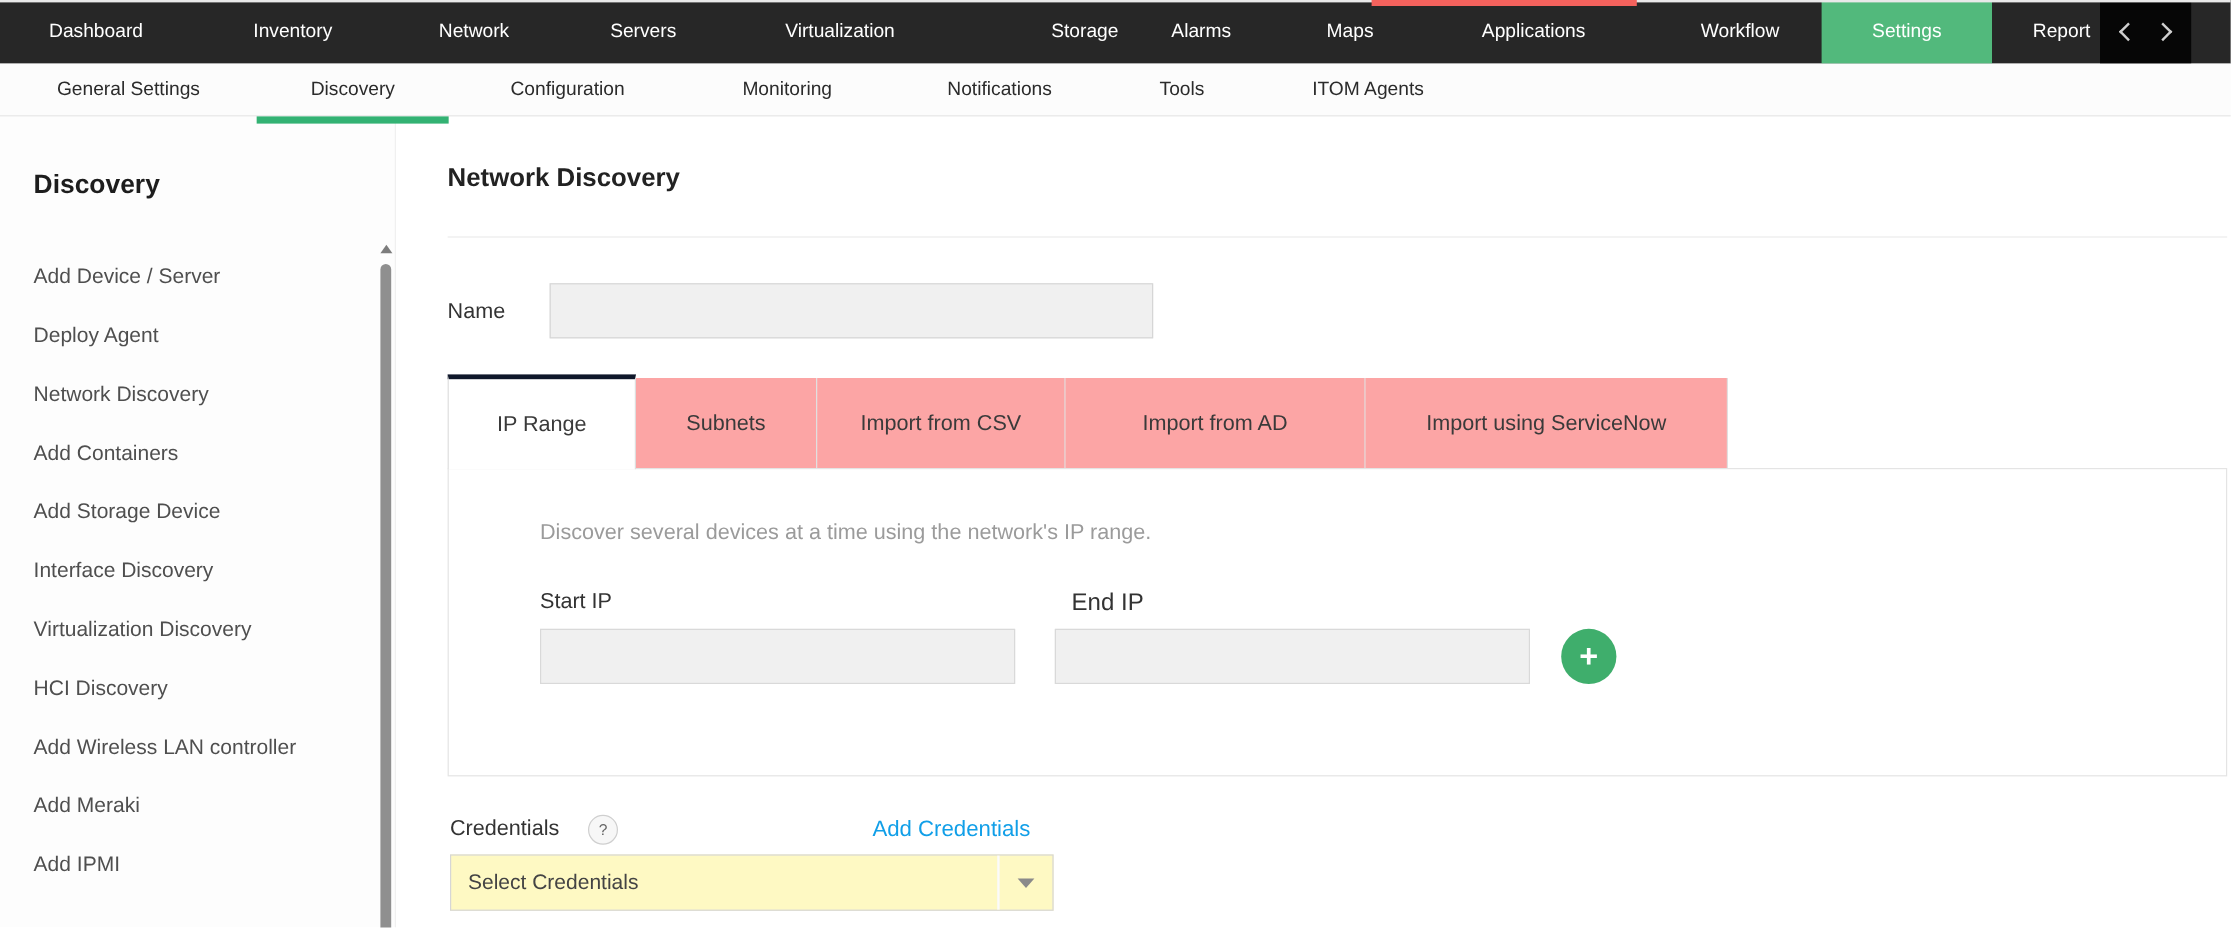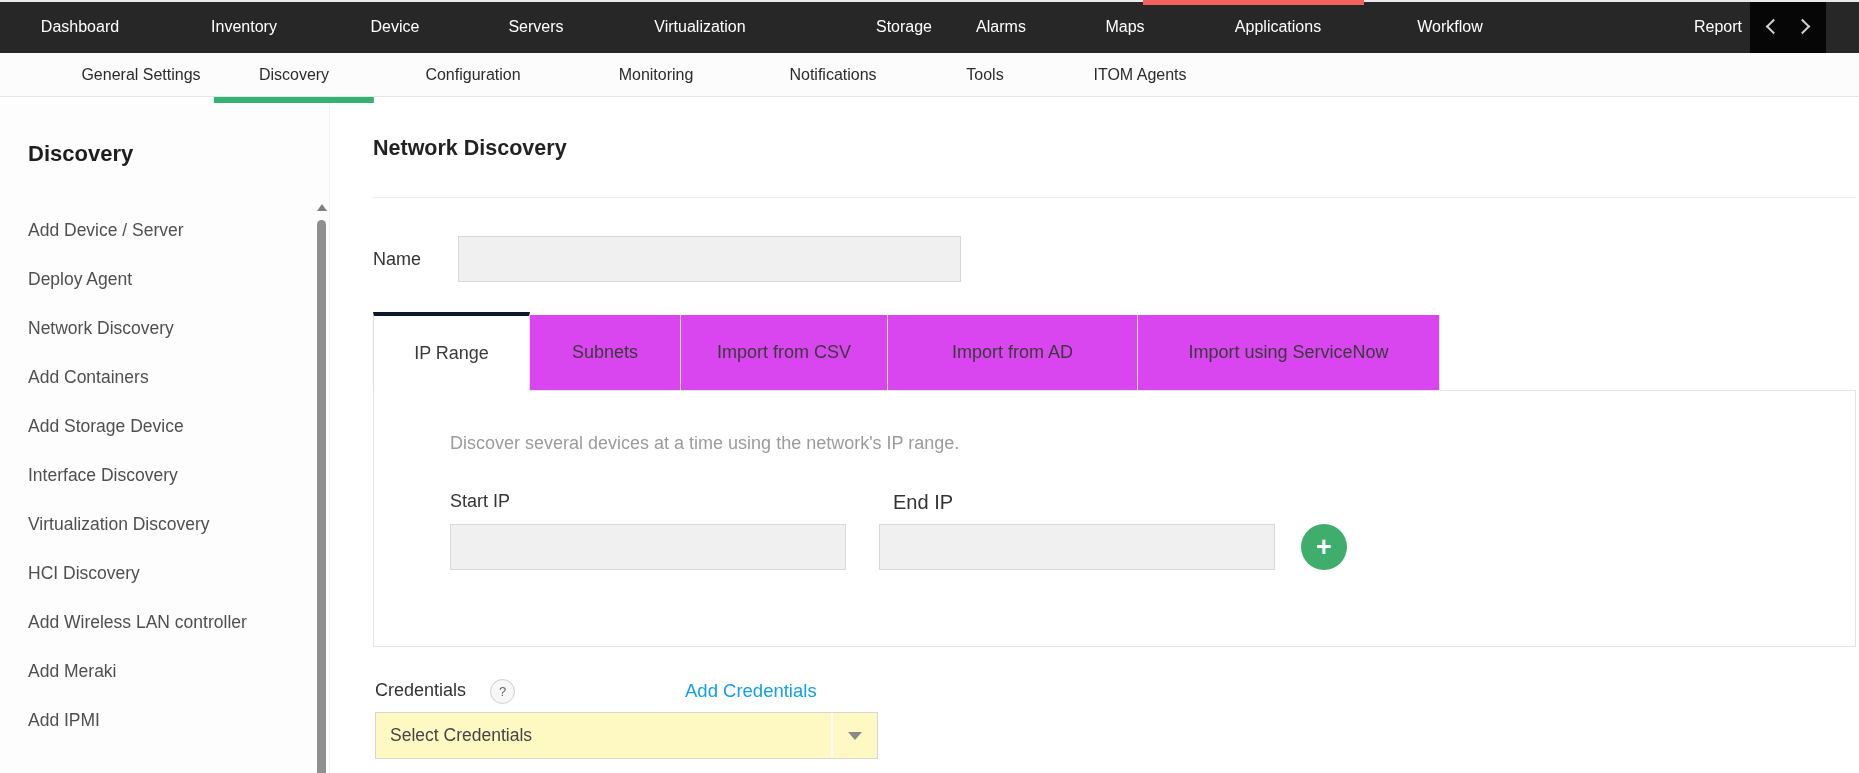--- a/index.html
+++ b/index.html
@@ -29,21 +29,21 @@
     cursor:pointer; }
   .chev.left  { transform:rotate(45deg); }
   .chev.right { transform:rotate(225deg); }
 
   
   #subnav { position:absolute; left:0; top:53px; width:1859px; height:44px; background:#fcfcfc;
     border-bottom:1px solid #e6e6e6; z-index:5; }
   #subnav ul { list-style:none; position:relative; height:44px; }
   #subnav li { position:absolute; top:0; transform:translateX(-50%); line-height:44px;
     color:#2b2b2b; font-size:16px; white-space:nowrap; cursor:pointer; }
-  #subnav li:nth-of-type(1){left:107px;margin-left:34px;} #subnav li:nth-of-type(2){left:294px;}
+  #subnav li:nth-of-type(1){left:107px;} #subnav li:nth-of-type(2){left:294px;}
   #subnav li:nth-of-type(3){left:473px;} #subnav li:nth-of-type(4){left:656px;}
   #subnav li:nth-of-type(5){left:833px;} #subnav li:nth-of-type(6){left:985px;}
   #subnav li:nth-of-type(7){left:1140px;}
   #subnav li.active::after { content:""; position:absolute; left:50%; transform:translateX(-50%);
     bottom:-6px; width:160px; height:6px; background:#33b273; }
 
   
   #sidebar { position:absolute; left:0; top:97px; width:330px; height:676px; background:#fdfdfd;
     border-right:1px solid #f0f0f0; }
   #sidebar-title { position:absolute; left:28px; top:44px; font-size:22px; font-weight:bold; color:#1d1d1d; }
@@ -60,21 +60,21 @@
   
   #page-title { position:absolute; left:373px; top:136px; font-size:21.5px; font-weight:bold; color:#222; }
   #title-divider { position:absolute; left:373px; top:197px; width:1483px; height:1px; background:#ececec; }
   #name-label { position:absolute; left:373px; top:235px; height:48px; line-height:48px;
     font-size:18px; color:#333; }
   #name-input { position:absolute; left:458px; top:236px; width:503px; height:46px;
     background:#f0f0f0; border:1px solid #d6d6d6; font-size:17px; color:#333; padding:0 12px; }
 
   
   #tabs { position:absolute; left:373px; top:312px; display:flex; z-index:2; }
-  .tab { height:75px; margin-top:3px; background:#d946ef; border-right:1px solid #e0e0e0;
+  .tab { height:75px; margin-top:3px; background:#fca5a5; border-right:1px solid #e0e0e0;
     display:flex; align-items:center; justify-content:center; font-size:18px; color:#3a3a3a;
     cursor:pointer; }
   .tab:nth-of-type(2){width:151px;} .tab:nth-of-type(3){width:207px;}
   .tab:nth-of-type(4){width:250px;} .tab:nth-of-type(5){width:302px;}
   .tab.active { width:157px; height:79px; margin-top:0; background:#fff;
     border-top:4px solid #0f172a; border-left:1px solid #dedede; border-right:1px solid #dedede;
     border-bottom:none; }
 
   #tab-panel { position:absolute; left:373px; top:390px; width:1483px; height:257px;
     background:#fff; border:1px solid #e4e4e4; z-index:1; }
@@ -86,49 +86,50 @@
   #startip-input { left:76px; } #endip-input { left:505px; }
   #add-range-btn { position:absolute; left:927px; top:133px; width:46px; height:46px; border-radius:50%;
     background:#3fae6c; border:none; color:#fff; font-size:27px; line-height:44px; text-align:center;
     cursor:pointer; font-weight:bold; }
 
   
   #cred-label { position:absolute; left:375px; top:680px; font-size:18px; color:#333; }
   #cred-help { position:absolute; left:490px; top:679px; width:25px; height:25px; border-radius:50%;
     background:#f7f7f7; border:1px solid #cfcfcf; color:#666; font-size:13px; text-align:center;
     line-height:23px; cursor:pointer; }
-  #cred-add-link { position:absolute; left:685px; top:680px; font-size:18.5px; color:#119fe8;
+  #cred-add-link { position:absolute; left:727px; top:680px; font-size:18.5px; color:#119fe8;
     cursor:pointer; text-decoration:none; }
   #cred-select { position:absolute; left:375px; top:712px; width:503px; height:47px;
     background:#fef9c3; border:1px solid #d6d6d6; cursor:pointer; display:flex; align-items:center; }
   #cred-select-text { flex:1; padding-left:14px; font-size:17.5px; color:#444; }
   #cred-caret-box { width:46px; height:100%; border-left:2px solid #fbfbfb;
     display:flex; align-items:center; justify-content:center; }
   .caret-down { width:0; height:0; border-left:7px solid transparent; border-right:7px solid transparent;
     border-top:8px solid #8a8a8a; }
 </style>
 </head>
 <body>
 
 <div id="canvas">
 
   <div id="topnav">
     <ul>
 
     <li>Dashboard</li>
         <li>Inventory</li>
-        <li>Device</li>
+        <li>Network</li>
         <li>Servers</li>
         <li>Virtualization</li>
         <li>Storage</li>
         <li>Alarms</li>
         <li>Maps</li>
         <li>Applications</li>
         <li>Workflow</li>
       </ul>
+    <div id="settings-tab">Settings</div>
     <div id="report-tab">Report</div>
     <div id="nav-arrows">
       <div class="chev left"></div>
       <div class="chev right"></div>
     </div>
   </div>
   <div id="top-edge-line"></div>
   <div id="red-strip"></div>
 
   <div id="subnav">

